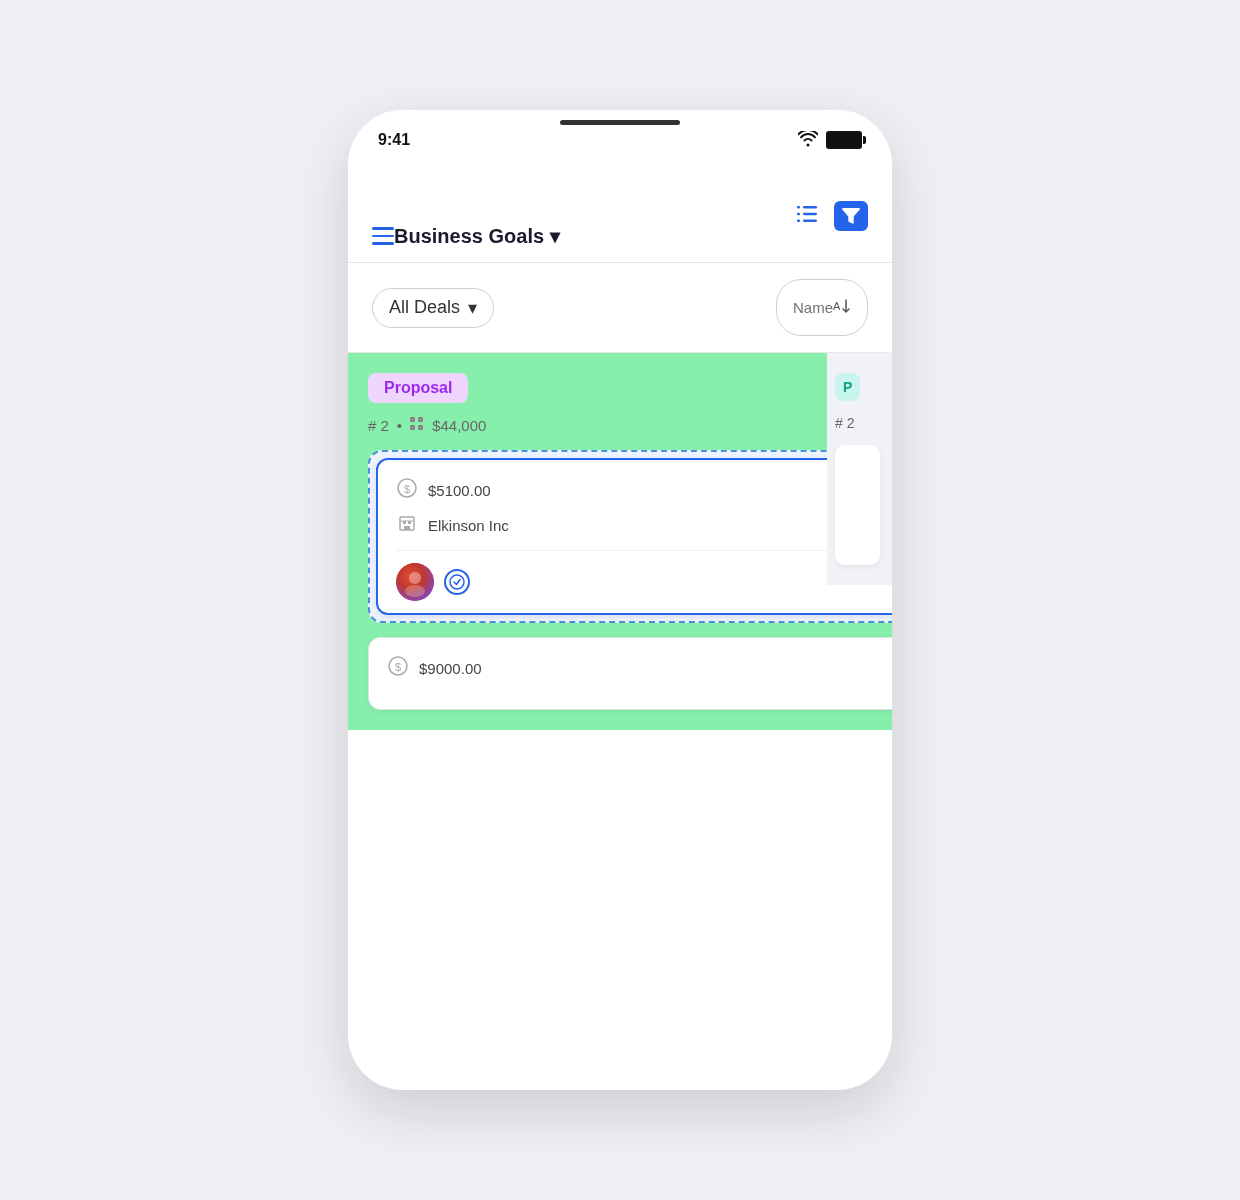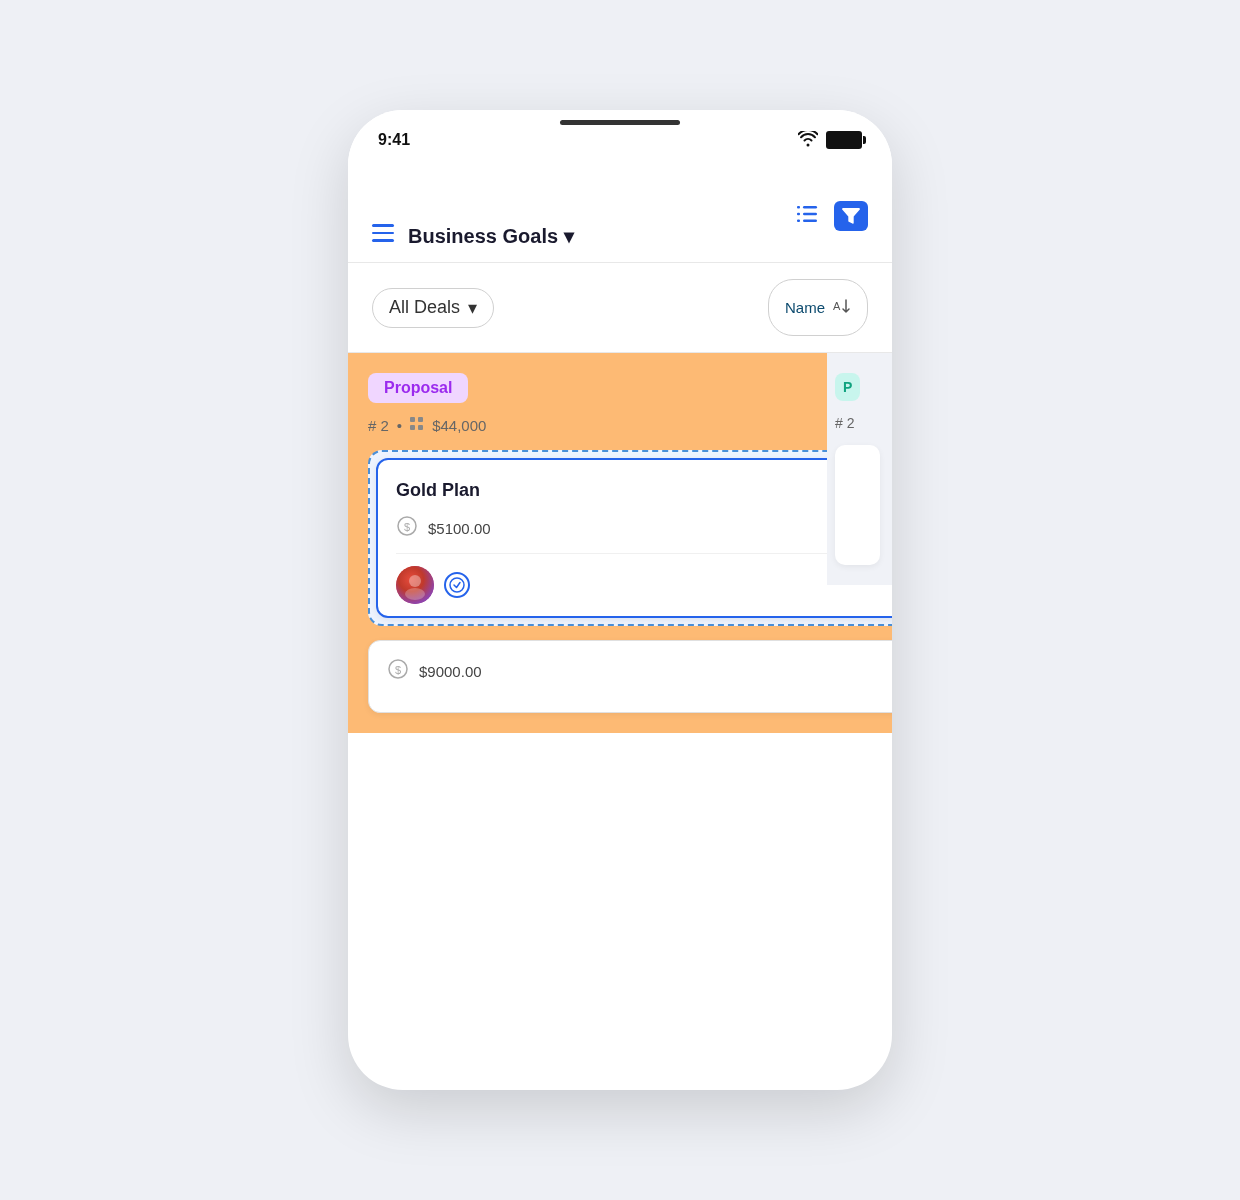--- a/index.html
+++ b/index.html
@@ -83,21 +83,21 @@
       background: #ffffff;
       padding: 14px 24px 14px 24px;
       display: flex;
       align-items: center;
       justify-content: space-between;
       border-bottom: 1px solid #e8e8e8;
     }
 
     .header-left {
       display: flex;
-      gap: 14px;
+      align-items: center;
       margin-top: 40px;
     }
 
     .hamburger-icon {
       display: flex;
       flex-direction: column;
       gap: 5px;
       cursor: pointer;
     }
 
@@ -164,30 +164,29 @@
       cursor: pointer;
     }
 
     .sort-pill {
       background: #ffffff;
       border: 1.5px solid #d0d0d0;
       border-radius: 25px;
       padding: 18px 16px;
       font-size: 15px;
       font-weight: 500;
-      color: #0c4a6e;
-      display: flex;
-      align-items: center;
-      gap: 8px;
+      color: #737373;
+      display: flex;
+      align-items: center;
       cursor: pointer;
     }
 
     
     .content-area {
-      background: #fdba74;
+      background: #86efac;
       display: flex;
       overflow-x: hidden;
       position: relative;
     }
 
     .kanban-column {
       min-width: 620px;
       padding: 20px 20px;
     }
 
@@ -417,36 +416,44 @@
             <rect x="8" y="8" width="5" height="5" rx="1" fill="#888"></rect>
           </svg>
         </span>
         <span>$44,000</span>
       </div>
 
       
       <div class="drop-zone">
 
         <div class="deal-card">
-          <div class="card-header">
-            <span class="card-title">Gold Plan</span>
-            <span class="won-badge">Won</span>
-          </div>
 
           <div class="card-detail">
             <span class="card-detail-icon">
               <svg width="20" height="20" viewBox="0 0 20 20" fill="none">
                 <circle cx="10" cy="10" r="9" stroke="#aaa" stroke-width="1.5"></circle>
                 <text x="10" y="14.5" text-anchor="middle" font-size="11" fill="#aaa" font-family="sans-serif">$</text>
               </svg>
             </span>
             <span>$5100.00</span>
           </div>
 
 
+          <div class="card-detail">
+            <span class="card-detail-icon">
+              <svg width="20" height="20" viewBox="0 0 20 20" fill="none">
+                <rect x="3" y="4" width="14" height="13" rx="1" stroke="#aaa" stroke-width="1.5"></rect>
+                <rect x="6" y="8" width="3" height="3" rx="0.5" fill="#aaa"></rect>
+                <rect x="11" y="8" width="3" height="3" rx="0.5" fill="#aaa"></rect>
+                <rect x="7" y="13" width="6" height="4" rx="0.5" fill="#aaa"></rect>
+                <path d="M3 8h14" stroke="#aaa" stroke-width="1"></path>
+              </svg>
+            </span>
+            <span>Elkinson Inc</span>
+          </div>
 
           <hr class="card-divider">
 
           <div class="card-footer">
             <div class="avatar-circle">
 
               <svg width="38" height="38" viewBox="0 0 38 38">
                 <defs>
                   <radialGradient id="avatarGrad" cx="40%" cy="35%" r="65%">
                     <stop offset="0%" stop-color="#e74c3c"></stop>

